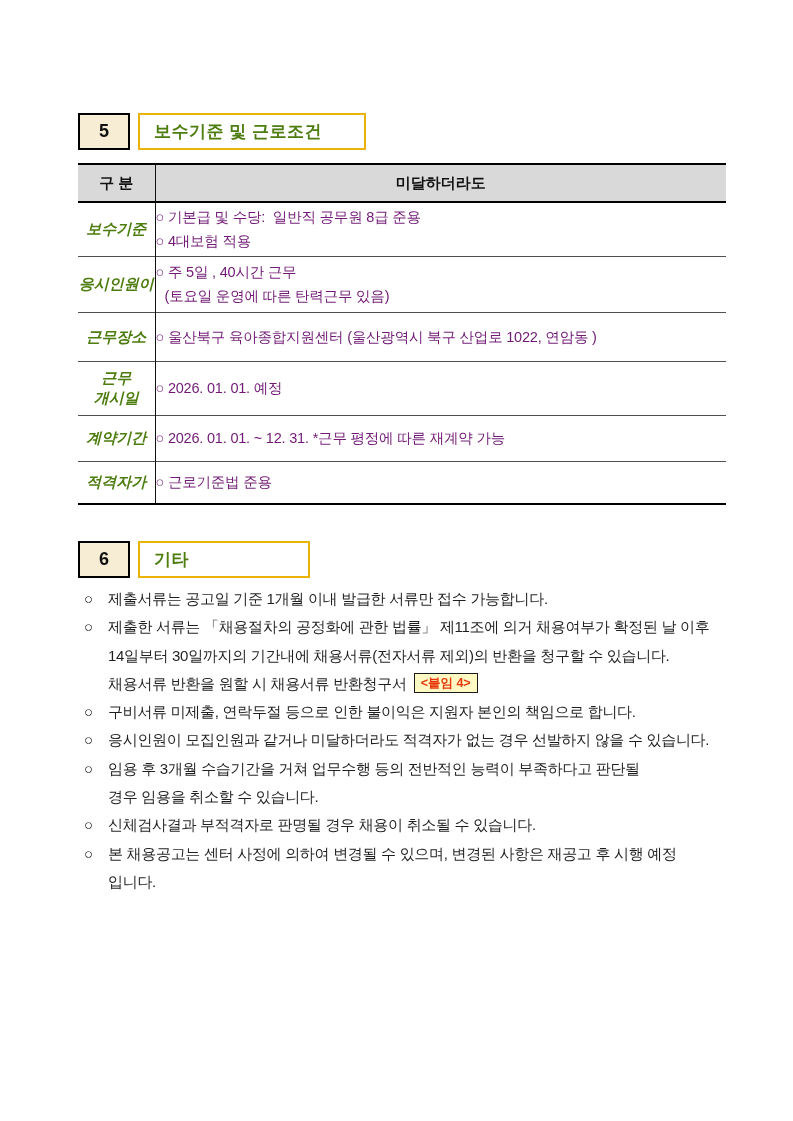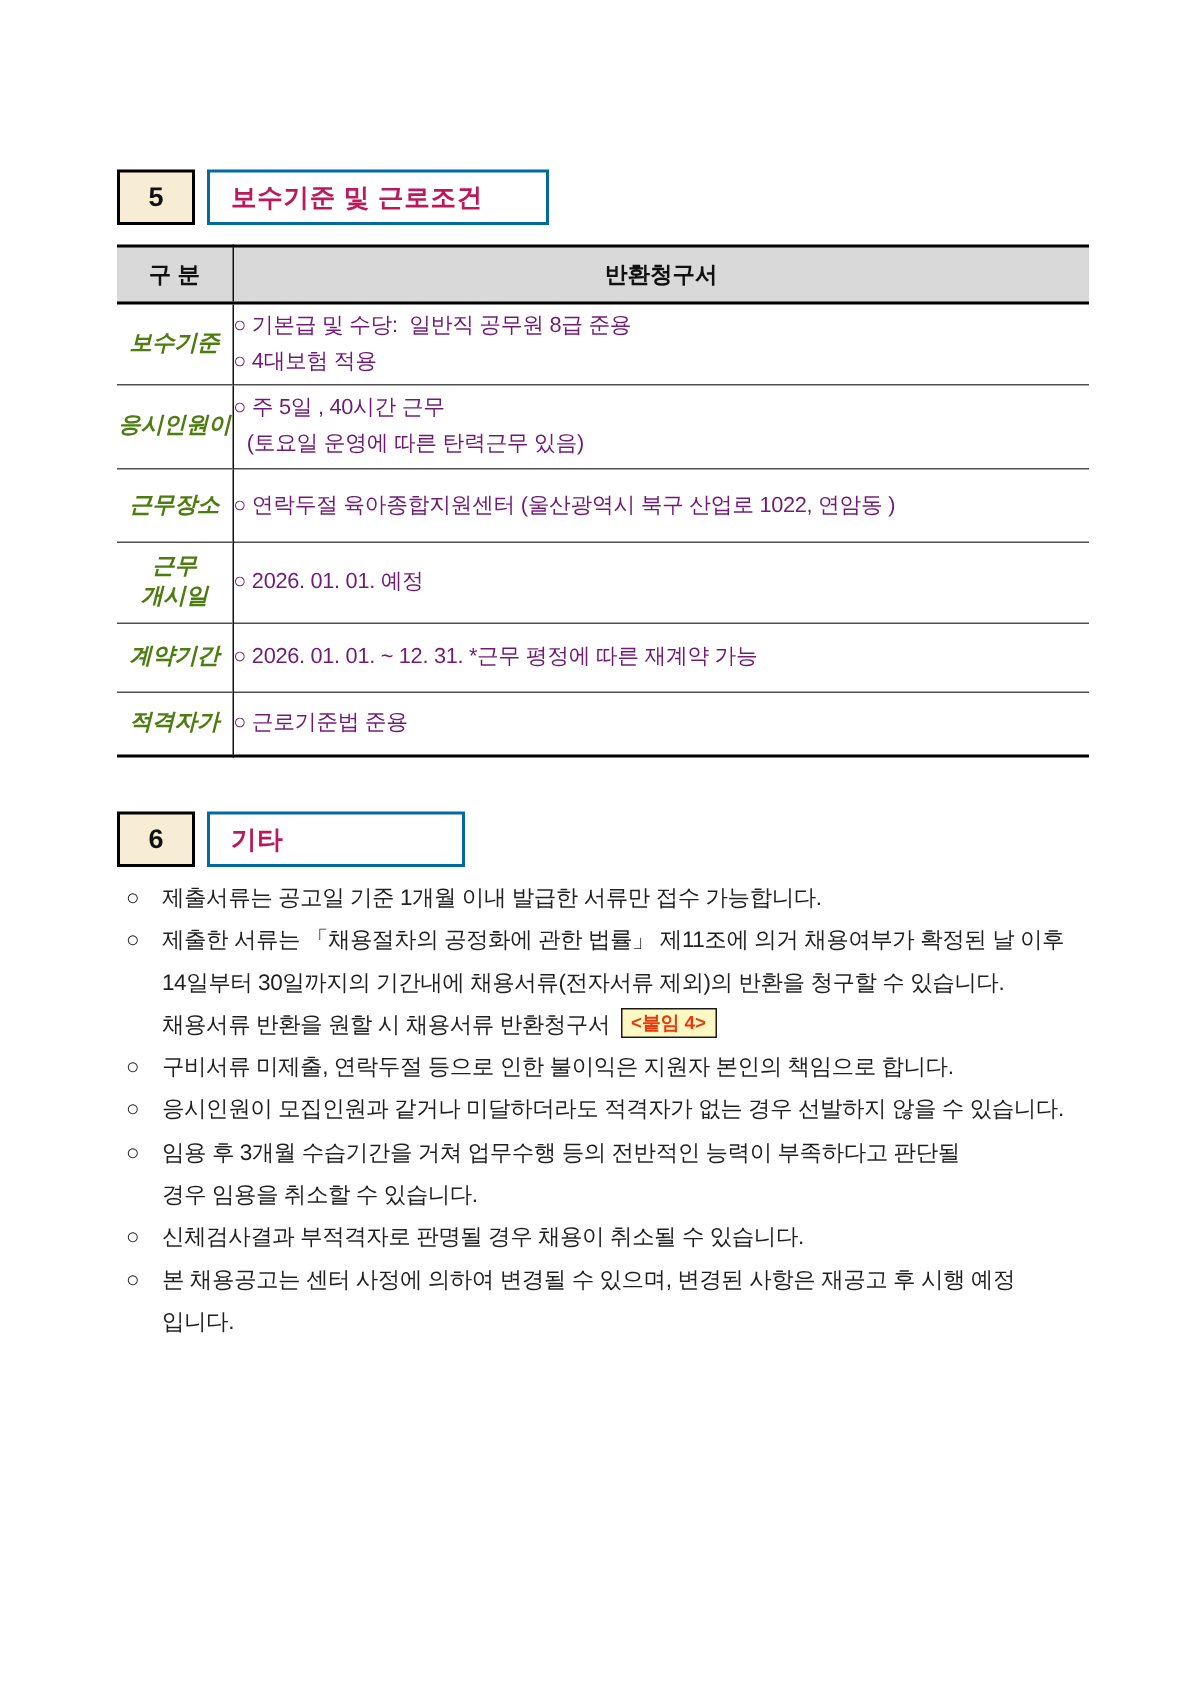--- a/index.html
+++ b/index.html
@@ -19,25 +19,25 @@
   .num-box {
     width: 52px;
     background: #f7ecd4;
     border: 2px solid #000;
     box-sizing: border-box;
     display: flex; align-items: center; justify-content: center;
     font-size: 18px; font-weight: bold; color: #111;
   }
   .title-box {
     background: #fff;
-    border: 2px solid #0369a1;
+    border: 2px solid #eab308;
     box-sizing: border-box;
     display: flex; align-items: center;
     padding-left: 14px;
-    font-size: 17px; font-weight: bold; color: #be185d;
+    font-size: 17px; font-weight: bold; color: #4d7c0f;
     letter-spacing: 0.5px;
   }
   .title-box.w5 { width: 228px; }
   .title-box.w6 { width: 172px; }
 
   
   table.info-table {
     border-collapse: collapse;
     width: 648px;
     margin-top: 13px;
@@ -109,42 +109,42 @@
 
   <div class="section-header">
     <div class="num-box">5</div>
     <div class="title-box w5">보수기준 및 근로조건</div>
   </div>
 
   <table class="info-table">
     <thead>
       <tr>
         <th class="col-label">구 분</th>
-        <th>반환청구서</th>
+        <th>미달하더라도</th>
       </tr>
     </thead>
     <tbody>
       <tr style="height:54px;">
         <td class="row-label">보수기준</td>
         <td class="row-content">
           <div class="line">○ 기본급 및 수당:  일반직 공무원 8급 준용</div>
           <div class="line">○ 4대보험 적용</div>
         </td>
       </tr>
       <tr style="height:56px;">
         <td class="row-label">응시인원이</td>
         <td class="row-content">
           <div class="line">○ 주 5일 , 40시간 근무</div>
           <div class="line indent">(토요일 운영에 따른 탄력근무 있음)</div>
         </td>
       </tr>
       <tr style="height:49px;">
         <td class="row-label">근무장소</td>
         <td class="row-content">
-          <div class="line">○ 연락두절 육아종합지원센터 (울산광역시 북구 산업로 1022, 연암동 )</div>
+          <div class="line">○ 울산북구 육아종합지원센터 (울산광역시 북구 산업로 1022, 연암동 )</div>
         </td>
       </tr>
       <tr style="height:54px;">
         <td class="row-label">근무
 개시일</td>
         <td class="row-content">
           <div class="line">○ 2026. 01. 01. 예정</div>
         </td>
       </tr>
       <tr style="height:46px;">

